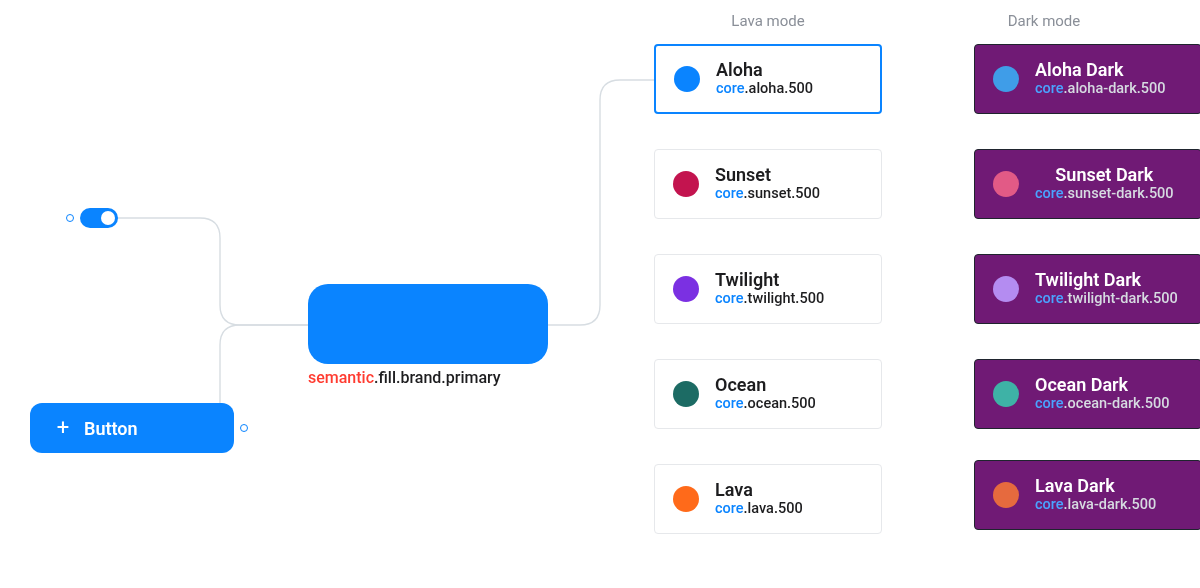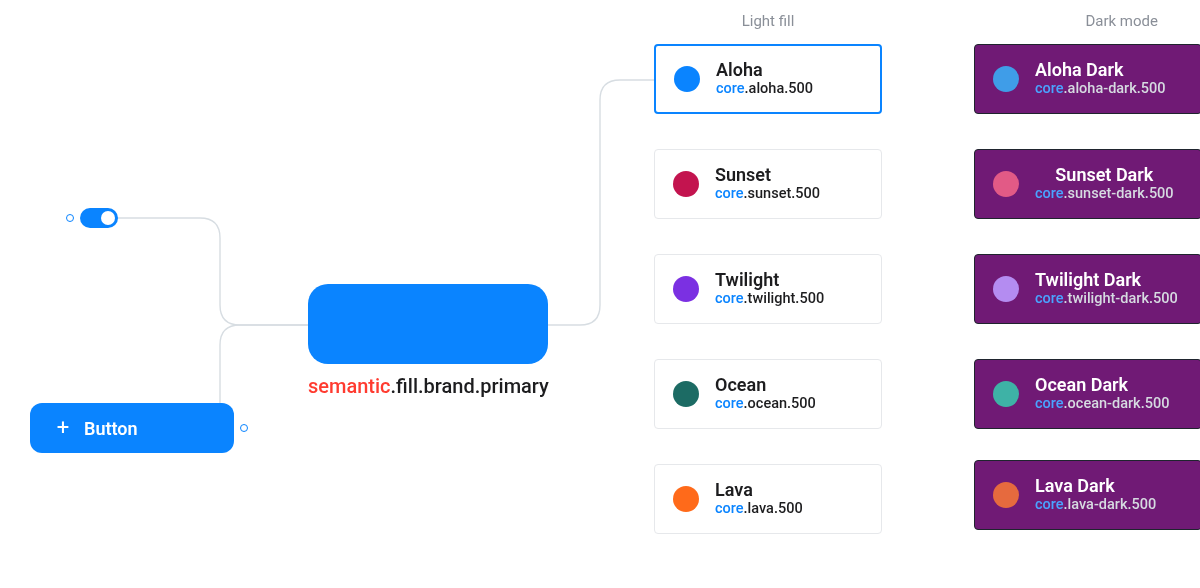--- a/index.html
+++ b/index.html
@@ -98,22 +98,22 @@
   .semantic-block {
     width: 240px;
   }
   .semantic-swatch {
     width: 240px;
     height: 80px;
     border-radius: 20px;
     background: #0a84ff;
   }
   .semantic-label {
-    margin-top: 10px;
-    font-size: 20px;
+    margin-top: 4px;
+    font-size: 16px;
     font-weight: 500;
     color: #1d1d1f;
   }
   .semantic-label .prefix {
     color: #ff3b30;
     font-weight: 500;
   }
 
   
   .col-heading {
@@ -199,22 +199,22 @@
   </div>
 </div>
 
 <div class="node semantic-block" style="transform: translate(308px, 284px);">
   <div class="semantic-swatch"></div>
   <div class="semantic-label">
     <span class="prefix">semantic</span><span>.fill.brand.primary</span>
   </div>
 </div>
 
-<div class="col-heading" style="left:654px; width:228px; top:12px;">Light fill</div>
-<div class="col-heading" style="left:930px; width:228px; top:12px;text-align:right;">Dark mode</div>
+<div class="col-heading" style="left:654px; width:228px; top:12px;">Lava mode</div>
+<div class="col-heading" style="left:930px; width:228px; top:12px;">Dark mode</div>
 
 <div id="light-col">
     <div class="swatch-card light selected" style="left: 654px; top: 44px;">
       <div class="swatch-circle" style="background: rgb(10, 132, 255);"></div>
       <div class="swatch-text">
         <div class="swatch-name">Aloha</div>
         <div class="swatch-token"><span class="tok-prefix">core</span><span>.aloha.500</span></div>
       </div>
     </div>
     <div class="swatch-card light" style="left: 654px; top: 149px;">

